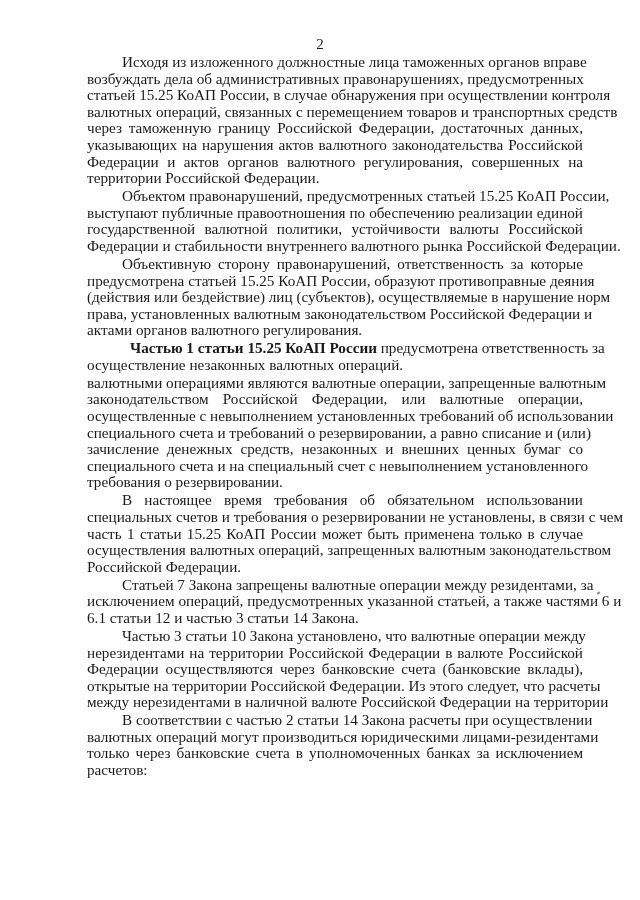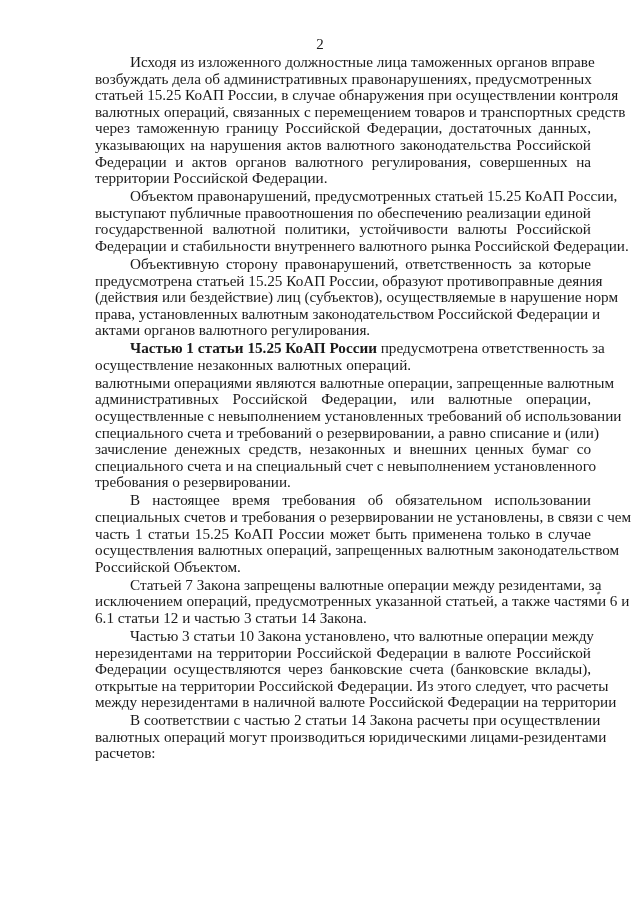--- a/index.html
+++ b/index.html
@@ -8,32 +8,32 @@
     position: absolute; left: 0; top: 0; width: 640px; height: 900px;
     background: #ffffff;
     font-family: "Liberation Serif", "DejaVu Serif", serif;
     color: #1a1a1a;
   }
   .page-number {
     position: absolute; left: 0; width: 640px; top: 36px;
     text-align: center; font-size: 15px; line-height: 17px;
   }
   .body-text {
-    position: absolute; left: 95px; width: 496px; top: 54px;
+    position: absolute; left: 87px; width: 496px; top: 54px;
     font-size: 15.2px;
   }
   .para { margin: 0 0 1.4px 0; }
   .line {
     display: block; height: 16.6px; line-height: 16.6px;
     white-space: nowrap; text-align: justify; text-align-last: justify;
     overflow: visible;
   }
   .line.first { padding-left: 35px; }
   .line.last { text-align-last: left; }
-  .bold { font-weight: bold; }
+  .bold { font-weight: bold; margin-left: 8px; }
   .stray-mark {
     position: absolute; left: 597px; top: 592px; width: 3px; height: 2px;
     background: #888; transform: rotate(-35deg);
   }
 </style>
 </head>
 <body>
 
 <div class="page">
   <div class="page-number">2</div>
@@ -60,46 +60,47 @@
         <span class="line">(действия или бездействие) лиц (субъектов), осуществляемые в нарушение норм</span>
         <span class="line">права, установленных валютным законодательством Российской Федерации и</span>
         <span class="line last">актами органов валютного регулирования.</span>
       </div>
       <div class="para">
         <span class="line first"><span class="bold">Частью 1 статьи 15.25 КоАП России</span><span>&nbsp;предусмотрена ответственность за</span></span>
         <span class="line last">осуществление незаконных валютных операций.</span>
       </div>
       <div class="para">
         <span class="line">валютными операциями являются валютные операции, запрещенные валютным</span>
-        <span class="line">административных Российской Федерации, или валютные операции,</span>
+        <span class="line">законодательством Российской Федерации, или валютные операции,</span>
         <span class="line">осуществленные с невыполнением установленных требований об использовании</span>
         <span class="line">специального счета и требований о резервировании, а равно списание и (или)</span>
         <span class="line">зачисление денежных средств, незаконных и внешних ценных бумаг со</span>
         <span class="line">специального счета и на специальный счет с невыполнением установленного</span>
         <span class="line last">требования о резервировании.</span>
       </div>
       <div class="para">
         <span class="line first">В настоящее время требования об обязательном использовании</span>
         <span class="line">специальных счетов и требования о резервировании не установлены, в связи с чем</span>
         <span class="line">часть 1 статьи 15.25 КоАП России может быть применена только в случае</span>
         <span class="line">осуществления валютных операций, запрещенных валютным законодательством</span>
-        <span class="line last">Российской Объектом.</span>
+        <span class="line last">Российской Федерации.</span>
       </div>
       <div class="para">
         <span class="line first">Статьей 7 Закона запрещены валютные операции между резидентами, за</span>
         <span class="line">исключением операций, предусмотренных указанной статьей, а также частями 6 и</span>
         <span class="line last">6.1 статьи 12 и частью 3 статьи 14 Закона.</span>
       </div>
       <div class="para">
         <span class="line first">Частью 3 статьи 10 Закона установлено, что валютные операции между</span>
         <span class="line">нерезидентами на территории Российской Федерации в валюте Российской</span>
         <span class="line">Федерации осуществляются через банковские счета (банковские вклады),</span>
         <span class="line">открытые на территории Российской Федерации. Из этого следует, что расчеты</span>
         <span class="line">между нерезидентами в наличной валюте Российской Федерации на территории</span>
       </div>
       <div class="para">
         <span class="line first">В соответствии с частью 2 статьи 14 Закона  расчеты при осуществлении</span>
         <span class="line">валютных операций могут производиться юридическими лицами-резидентами</span>
+        <span class="line">только через банковские счета в уполномоченных банках за исключением</span>
         <span class="line last">расчетов:</span>
       </div>
     </div>
   <div class="stray-mark"></div>
 </div>
 
 </body></html>

